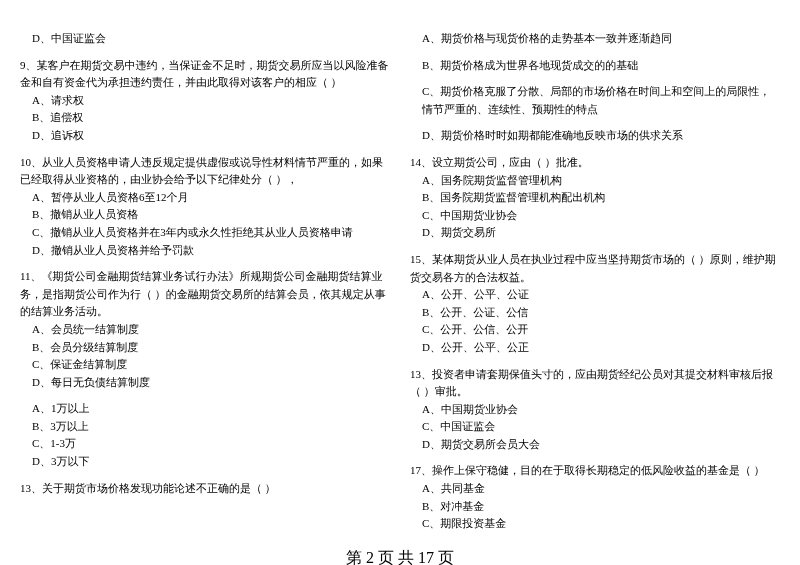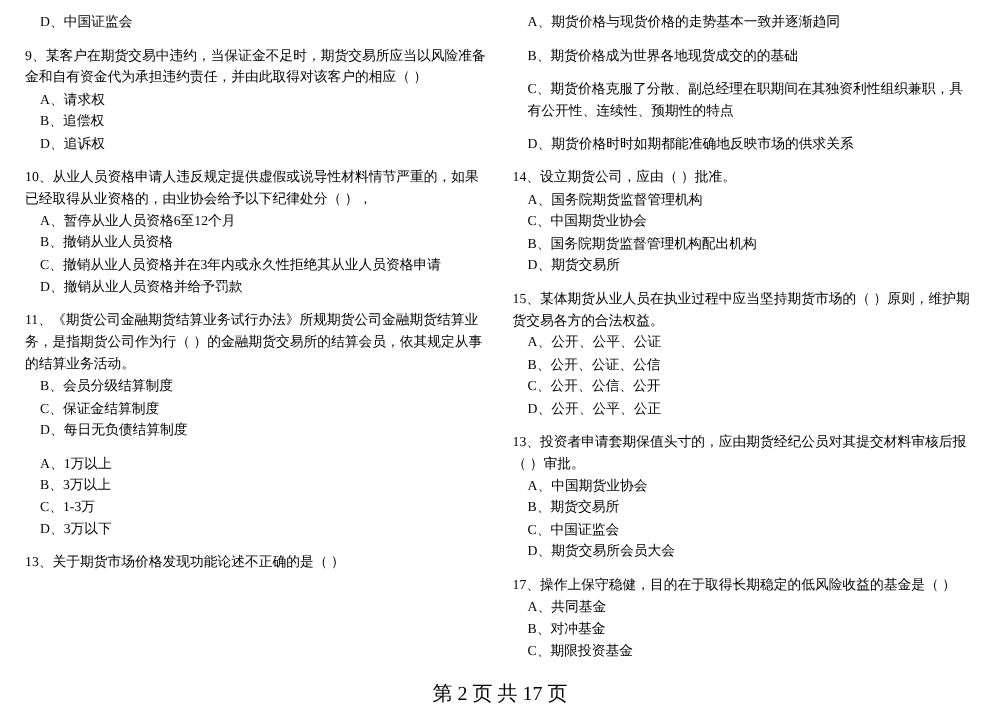--- a/index.html
+++ b/index.html
@@ -18,20 +18,21 @@
     }
     .page-container {
       display: flex;
       flex-direction: column;
       width: 100%;
     }
     .columns {
       display: flex;
       gap: 20px;
       width: 100%;
+      margin-top: 20px;
     }
     .column {
       flex: 1;
       display: flex;
       flex-direction: column;
       gap: 4px;
     }
     .question {
       margin-bottom: 5px;
       line-height: 1.6;
@@ -72,20 +73,21 @@
       <div class="question">
         <div class="question-text">10、从业人员资格申请人违反规定提供虚假或说导性材料情节严重的，如果已经取得从业资格的，由业协会给予以下纪律处分（   ），</div>
         <div class="option">A、暂停从业人员资格6至12个月</div>
         <div class="option">B、撤销从业人员资格</div>
         <div class="option">C、撤销从业人员资格并在3年内或永久性拒绝其从业人员资格申请</div>
         <div class="option">D、撤销从业人员资格并给予罚款</div>
       </div>
 
       <div class="question">
         <div class="question-text">11、《期货公司金融期货结算业务试行办法》所规期货公司金融期货结算业务，是指期货公司作为行（   ）的金融期货交易所的结算会员，依其规定从事的结算业务活动。</div>
+        <div class="option">A、会员统一结算制度</div>
         <div class="option">B、会员分级结算制度</div>
         <div class="option">C、保证金结算制度</div>
         <div class="option">D、每日无负债结算制度</div>
       </div>
 
       <div class="question">
         <div class="option">A、1万以上</div>
         <div class="option">B、3万以上</div>
         <div class="option">C、1-3万</div>
         <div class="option">D、3万以下</div>
@@ -99,46 +101,45 @@
 
     <div class="column">
 
       <div class="question">
         <div class="option">A、期货价格与现货价格的走势基本一致并逐渐趋同</div>
       </div>
       <div class="question">
         <div class="option">B、期货价格成为世界各地现货成交的的基础</div>
       </div>
       <div class="question">
-        <div class="option">C、期货价格克服了分散、副总经理在职期间在其独资利性组织兼职，具有公开性、连续性、预期性的特点</div>
+        <div class="option">C、期货价格克服了分散、局部的市场价格在时间上和空间上的局限性，情节严重的、连续性、预期性的特点</div>
       </div>
       <div class="question">
         <div class="option">D、期货价格时时如期都能准确地反映市场的供求关系</div>
       </div>
 
       <div class="question">
         <div class="question-text">14、设立期货公司，应由（   ）批准。</div>
         <div class="option">A、国务院期货监督管理机构</div>
+        <div class="option">B、国务院期货监督管理机构配出机构</div>
         <div class="option">C、中国期货业协会</div>
-        <div class="option">B、国务院期货监督管理机构配出机构</div>
         <div class="option">D、期货交易所</div>
       </div>
 
       <div class="question">
         <div class="question-text">15、某体期货从业人员在执业过程中应当坚持期货市场的（   ）原则，维护期货交易各方的合法权益。</div>
         <div class="option">A、公开、公平、公证</div>
         <div class="option">B、公开、公证、公信</div>
         <div class="option">C、公开、公信、公开</div>
         <div class="option">D、公开、公平、公正</div>
       </div>
 
       <div class="question">
         <div class="question-text">13、投资者申请套期保值头寸的，应由期货经纪公员对其提交材料审核后报（   ）审批。</div>
         <div class="option">A、中国期货业协会</div>
-        <div class="option">B、期货交易所</div>
         <div class="option">C、中国证监会</div>
         <div class="option">D、期货交易所会员大会</div>
       </div>
 
       <div class="question">
         <div class="question-text">17、操作上保守稳健，目的在于取得长期稳定的低风险收益的基金是（   ）</div>
         <div class="option">A、共同基金</div>
         <div class="option">B、对冲基金</div>
         <div class="option">C、期限投资基金</div>
       </div>

